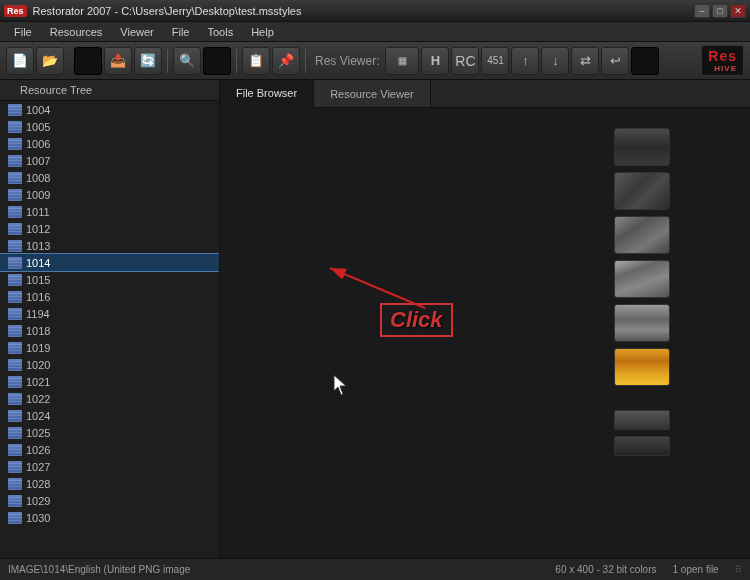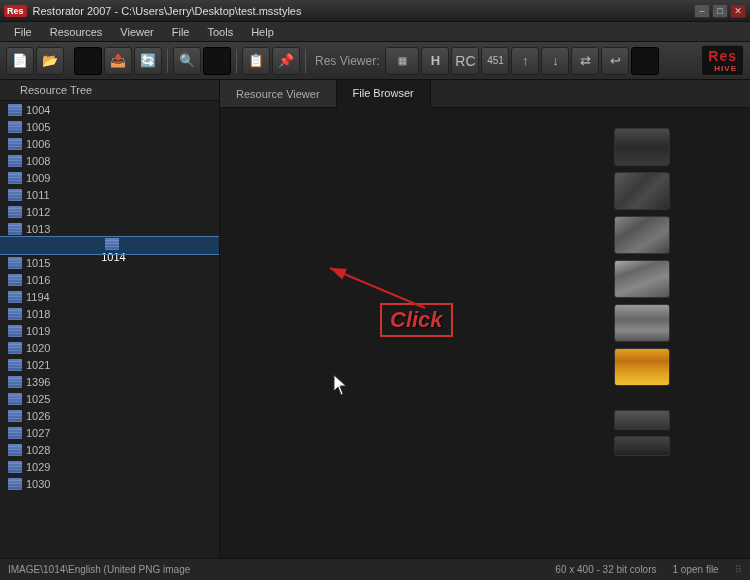--- a/index.html
+++ b/index.html
@@ -162,21 +162,20 @@
       height: 17px;
       padding-left: 8px;
       cursor: pointer;
       color: #bbb;
       font-size: 11px;
     }
     .tree-item.selected {
       background: #1a3a5a;
       color: white;
       outline: 1px solid #4a7aaa;
-      flex-direction: column;
     }
     .tree-item-icon {
       width: 14px;
       height: 14px;
       margin-right: 4px;
       display: flex;
       align-items: center;
       justify-content: center;
       flex-shrink: 0;
     }
@@ -402,20 +401,26 @@
         <div class="tree-item">
           <div class="tree-item-icon">
             <div class="folder-icon"></div>
           </div>
           <span>1006</span>
         </div>
         <div class="tree-item">
           <div class="tree-item-icon">
             <div class="folder-icon"></div>
           </div>
+          <span>1007</span>
+        </div>
+        <div class="tree-item">
+          <div class="tree-item-icon">
+            <div class="folder-icon"></div>
+          </div>
           <span>1008</span>
         </div>
         <div class="tree-item">
           <div class="tree-item-icon">
             <div class="folder-icon"></div>
           </div>
           <span>1009</span>
         </div>
         <div class="tree-item">
           <div class="tree-item-icon">
@@ -480,21 +485,27 @@
         <div class="tree-item">
           <div class="tree-item-icon">
             <div class="folder-icon"></div>
           </div>
           <span>1021</span>
         </div>
         <div class="tree-item">
           <div class="tree-item-icon">
             <div class="folder-icon"></div>
           </div>
-          <span>1396</span>
+          <span>1022</span>
+        </div>
+        <div class="tree-item">
+          <div class="tree-item-icon">
+            <div class="folder-icon"></div>
+          </div>
+          <span>1024</span>
         </div>
         <div class="tree-item">
           <div class="tree-item-icon">
             <div class="folder-icon"></div>
           </div>
           <span>1025</span>
         </div>
         <div class="tree-item">
           <div class="tree-item-icon">
             <div class="folder-icon"></div>
@@ -524,22 +535,22 @@
             <div class="folder-icon"></div>
           </div>
           <span>1030</span>
         </div>
       </div>
   </div>
 
   <div id="right-panel">
 
     <div id="tabs">
+      <div class="tab active">File Browser</div>
       <div class="tab inactive-tab">Resource Viewer</div>
-      <div class="tab active">File Browser</div>
     </div>
 
     <div id="viewer-content">
 
       <div id="image-strips">
         <div class="img-strip strip-dark-gray"></div>
         <div class="img-strip strip-medium-gray"></div>
         <div class="img-strip strip-light-sheen"></div>
         <div class="img-strip strip-silver"></div>
         <div class="img-strip strip-silver2"></div>

